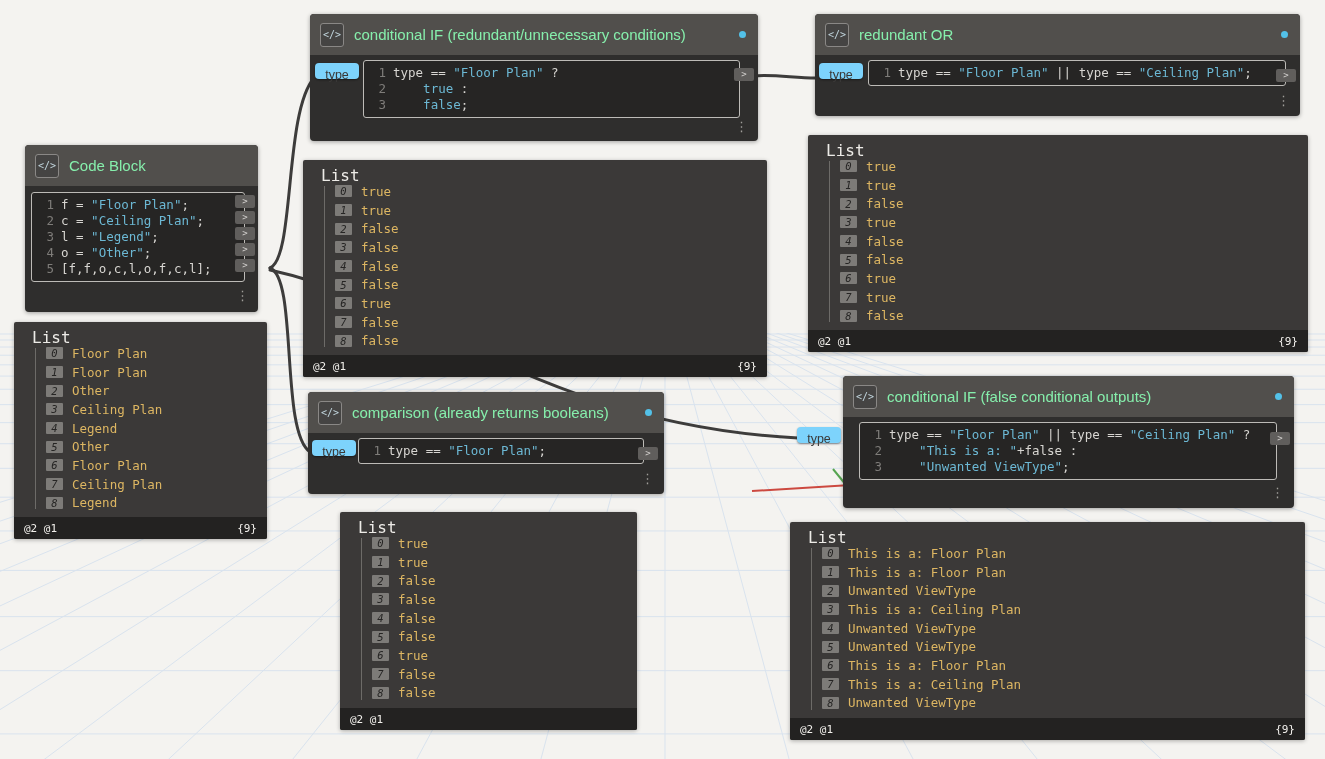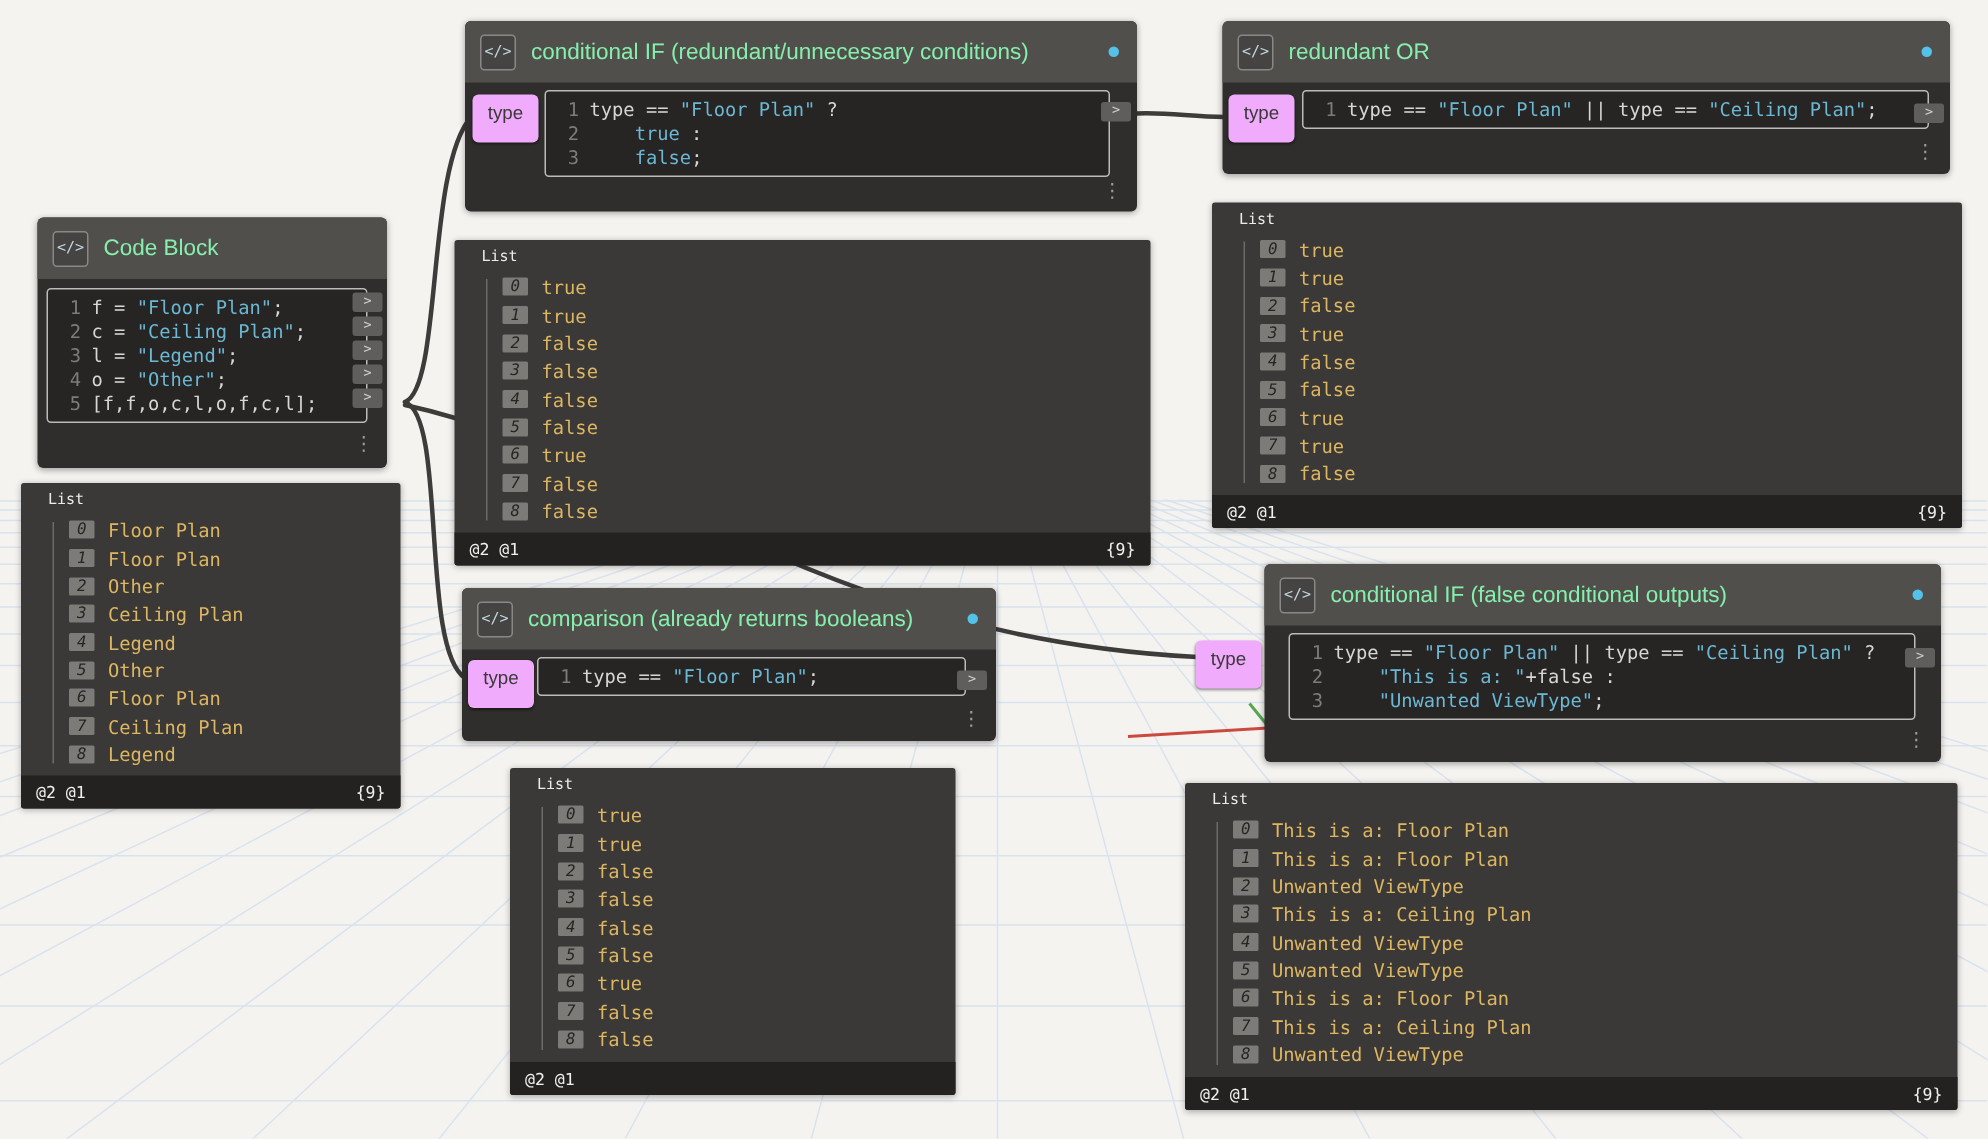--- a/index.html
+++ b/index.html
@@ -17,33 +17,33 @@
   .wire{stroke:var(--wire);stroke-width:3;fill:none;stroke-linecap:round}
 
   .node{position:absolute;background:var(--node_body);border-radius:4px;box-shadow:0 1px 4px rgba(0,0,0,.35)}
   .nheader{height:41px;background:var(--node_header);border-radius:4px 4px 0 0;display:flex;align-items:center;
            padding:0 10px;gap:10px;position:relative}
   .nicon{width:22px;height:22px;border:1px solid #8a8886;border-radius:3px;color:#c3d7df;background:#454443;
          font-family:"DejaVu Sans Mono",monospace;font-size:10px;display:flex;align-items:center;justify-content:center;flex:0 0 auto}
   .ntitle{color:#86efac;font-size:15px;white-space:nowrap}
   .ndot{position:absolute;right:12px;top:17px;width:7px;height:7px;border-radius:50%;background:var(--accent_dot)}
   .nbody{position:relative;height:calc(100% - 41px)}
-  .inchip{position:absolute;background:#f0abfc;border-radius:4px;width:44px;height:32px;line-height:24px;text-align:center;
+  .inchip{position:absolute;background:#7dd3fc;border-radius:4px;width:44px;height:16px;line-height:24px;text-align:center;
           font-size:12.5px;color:#3a3938;box-shadow:0 1px 2px rgba(0,0,0,.45)}
   .codearea{position:absolute;background:#262524;border:1px solid #bdbbb7;border-radius:3px;padding:4px 6px}
   .cline{display:flex;line-height:16px;font-family:"DejaVu Sans Mono",monospace;font-size:12.5px;white-space:pre}
   .lnum{width:16px;text-align:right;margin-right:7px;color:#7e7c79;flex:0 0 auto}
   .p{color:var(--code_plain)} .s{color:var(--string)}
   .outcol{position:absolute;display:flex;flex-direction:column;gap:3px}
   .outchip{width:20px;height:13px;background:#605e5c;border-radius:2px;color:#d3d1ce;font-size:9px;line-height:13px;
            text-align:center;font-family:"DejaVu Sans Mono",monospace}
   .kebab{position:absolute;color:#a09e9a;font-size:13px;cursor:pointer}
 
   .preview{position:absolute;background:#3b3938;border-radius:2px;box-shadow:0 1px 4px rgba(0,0,0,.3)}
-  .plabel{position:absolute;left:18px;top:6px;font-family:"DejaVu Sans Mono",monospace;font-size:10px;color:#edebe7}
+  .plabel{position:absolute;left:18px;top:6px;font-family:"DejaVu Sans Mono",monospace;font-size:16px;color:#edebe7}
   .pline{position:absolute;left:21px;top:26px;bottom:30px;width:1px;background:#6d6b68}
   .pitems{position:absolute;left:32px;top:22px;right:4px}
   .pitem{display:flex;align-items:center;gap:9px;height:18.7px}
   .pidx{min-width:9px;padding:0 4px;background:#7d7b78;color:#262524;font-style:italic;border-radius:1px;
         font-family:"DejaVu Sans Mono",monospace;font-size:10.5px;height:12px;line-height:12px;text-align:center;flex:0 0 auto}
   .pval{font-family:"DejaVu Sans Mono",monospace;font-size:12.5px;color:var(--value);white-space:nowrap}
   .pfooter{position:absolute;left:0;right:0;bottom:0;height:22px;background:#232221;display:flex;
            justify-content:space-between;align-items:center;padding:0 10px;border-radius:0 0 2px 2px;
            font-family:"DejaVu Sans Mono",monospace;font-size:11px;color:#f2f0ec}
 

